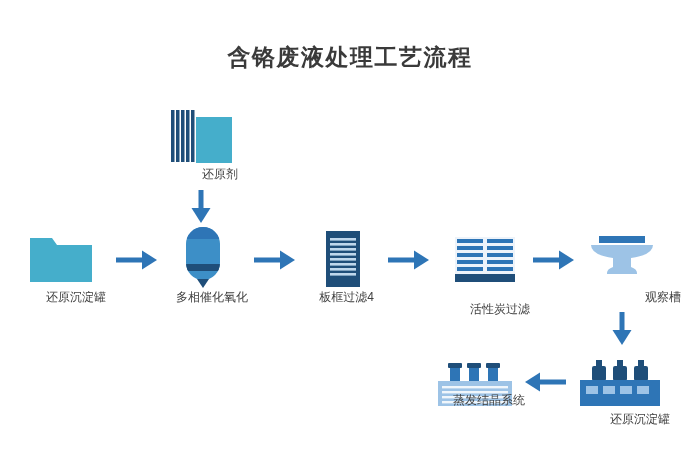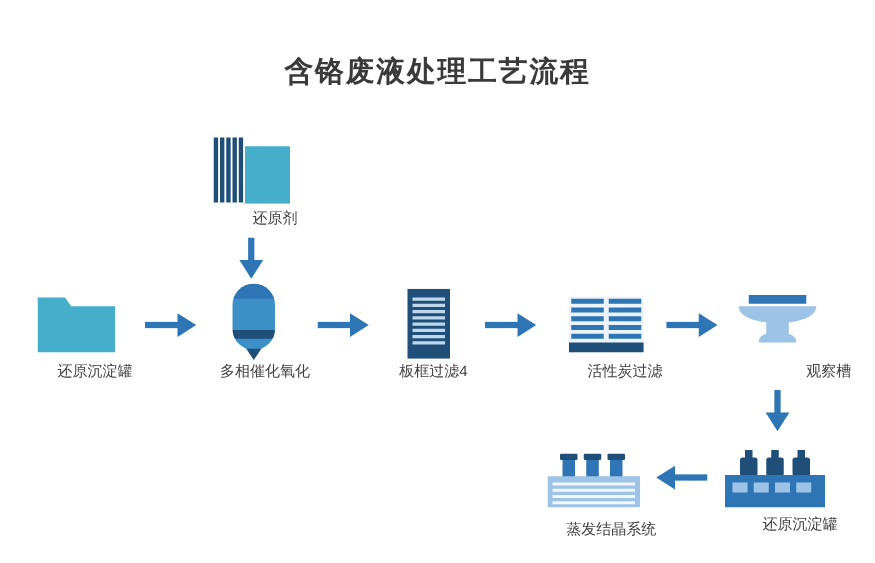--- a/index.html
+++ b/index.html
@@ -126,21 +126,21 @@
         <rect x="32" y="9" width="26" height="4"></rect>
         <rect x="2" y="16" width="26" height="4"></rect>
         <rect x="32" y="16" width="26" height="4"></rect>
         <rect x="2" y="23" width="26" height="4"></rect>
         <rect x="32" y="23" width="26" height="4"></rect>
         <rect x="2" y="30" width="26" height="4"></rect>
         <rect x="32" y="30" width="26" height="4"></rect>
       </g>
       <rect class="f-navy" x="0" y="37" width="60" height="8"></rect>
     </svg>
-    <div class="label" style="left:440px;top:276px;width:90px">活性炭过滤</div>
+    <div class="label" style="left:440px;top:288px;width:90px">活性炭过滤</div>
   </div>
 
   <svg class="abs" style="left:533px;top:234px;width:42px;height:24px" viewBox="0 0 42 24">
     <rect class="f-blue" x="0" y="9.5" width="27" height="5"></rect>
     <path class="f-blue" d="M26 2.5 L41 12 L26 21.5 Z"></path>
   </svg>
 
   
   <div class="node">
     <svg class="abs" style="left:590px;top:222px;width:64px;height:42px" viewBox="0 0 64 42">
@@ -194,16 +194,16 @@
         <rect class="f-navy" x="48" y="3" width="14" height="5" rx="1"></rect>
       </g>
       <rect class="f-light" x="0" y="21" width="74" height="25"></rect>
       <g fill="#ffffff" opacity="0.85">
         <rect x="4" y="26" width="66" height="2.4"></rect>
         <rect x="4" y="31" width="66" height="2.4"></rect>
         <rect x="4" y="36" width="66" height="2.4"></rect>
         <rect x="4" y="41" width="66" height="2.4"></rect>
       </g>
     </svg>
-    <div class="label" style="left:425px;top:402px;width:100px">蒸发结晶系统</div>
+    <div class="label" style="left:425px;top:379px;width:100px">蒸发结晶系统</div>
   </div>
 
 </div>
 
 </body></html>

